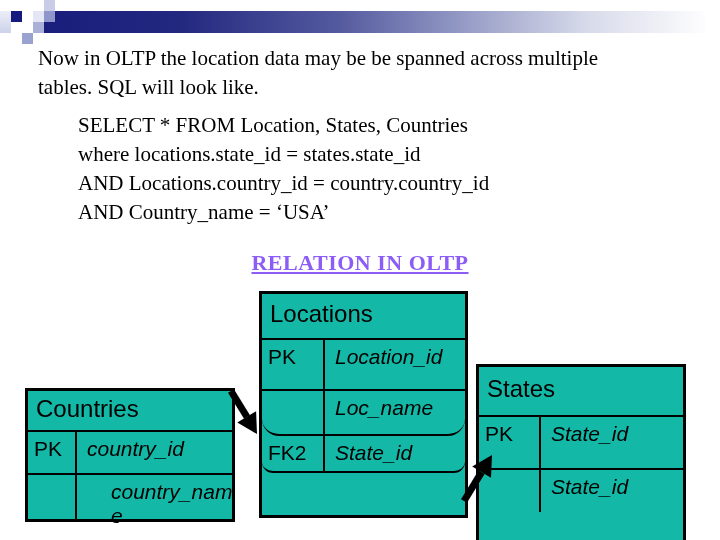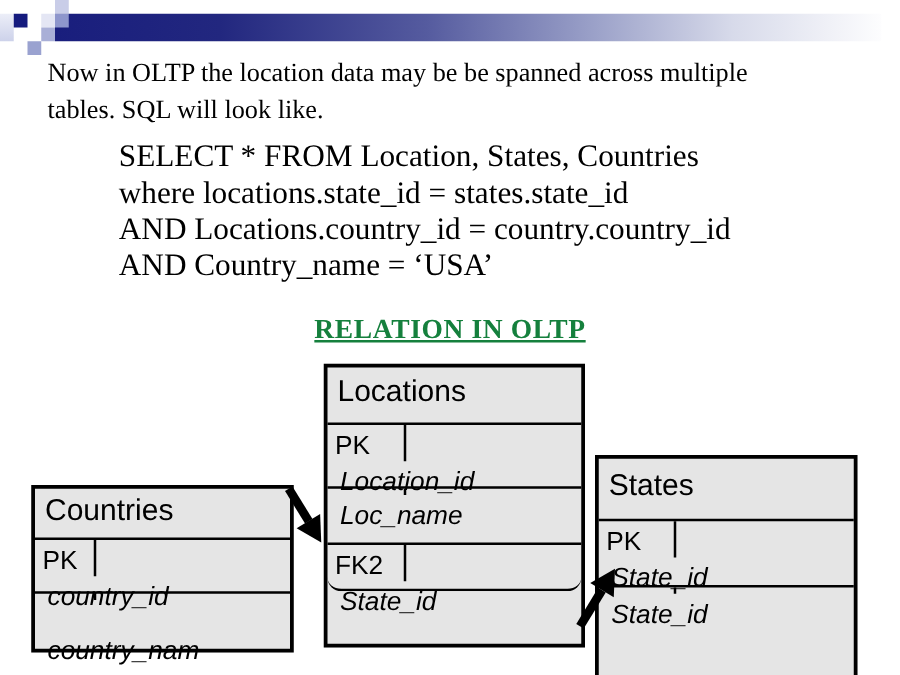--- a/index.html
+++ b/index.html
@@ -22,54 +22,54 @@
   .sq-pale2 { left:44px; top:0;    width:11px; height:11px; background:#c9cde8; }
   .sq-med3  { left:44px; top:11px; width:11px; height:11px; background:#8e96cc; }
 
   
   .para {
     position:absolute; left:38px; top:44px; width:648px;
     font-size:21px; line-height:29px; white-space:pre-line;
   }
   .sql {
     position:absolute; left:78px; top:111px; width:560px;
-    font-size:25px; line-height:29px;margin-left:17px;
+    font-size:21px; line-height:29px;
   }
   .heading {
     position:absolute; left:0; top:250px; width:720px;
     text-align:center; font-size:22px; font-weight:bold;
     text-decoration:underline; letter-spacing:0.5px;
   }
 
   
   .db-table {
     position:absolute; box-sizing:border-box;
-    border:3px solid #000; background:#e5e5e5;
+    border:3px solid #000; background:#14b8a6;
     font-family:"Liberation Sans", sans-serif;
   }
   .db-table * { box-sizing:border-box; }
   .db-header {
     border-bottom:2px solid #000;
     font-size:24px; padding:6px 0 0 8px; line-height:1.2;
   }
-  .db-row { display:flex; border-bottom:2px solid #000;flex-direction:column; }
+  .db-row { display:flex; border-bottom:2px solid #000; }
   .db-row.last { border-bottom:none; }
   .db-key {
     border-right:2px solid #000; flex:none;
     font-size:21px; padding:5px 0 0 6px;
   }
   .db-field {
     flex:1; font-size:21px; padding:5px 0 0 10px;
     white-space:pre-line; line-height:24px;font-style:italic;
   }
   
   #t-locations { left:259px; top:291px; width:209px; height:227px; }
   #t-locations .db-header { height:46px; }
   #t-locations .r0 { height:51px; }
-  #t-locations .r1 { height:45px; }
+  #t-locations .r1 { height:45px;border-radius:17px; }
   #t-locations .r2 { height:37px;border-radius:11px; }
   #t-locations .r3 { height:42px; }
   #t-locations .db-key { width:63px; }
   
   #t-countries { left:25px; top:388px; width:210px; height:134px; }
   #t-countries .db-header { height:41px; padding-top:4px; }
   #t-countries .r0 { height:43px; }
   #t-countries .r1 { height:44px;gap:24px; }
   #t-countries .db-key { width:49px; }
   
@@ -98,21 +98,21 @@
   <div class="para">Now in OLTP the location data may be be spanned across multiple
 tables. SQL will look like.</div>
 
   <div class="sql">
     <div>SELECT * FROM Location, States, Countries</div>
     <div>where locations.state_id = states.state_id</div>
     <div>AND Locations.country_id = country.country_id</div>
     <div>AND Country_name = ‘USA’</div>
   </div>
 
-  <div class="heading" style="color: #15803d;">RELATION IN OLTP</div>
+  <div class="heading" style="color: #8b5cf6;">RELATION IN OLTP</div>
 
   <div class="db-table" id="t-locations">
     <div class="db-header">Locations</div>
     <div class="db-row r0">
       <div class="db-key">PK</div>
       <div class="db-field">Location_id</div>
     </div>
     <div class="db-row r1">
       <div class="db-key"></div>
       <div class="db-field">Loc_name</div>

